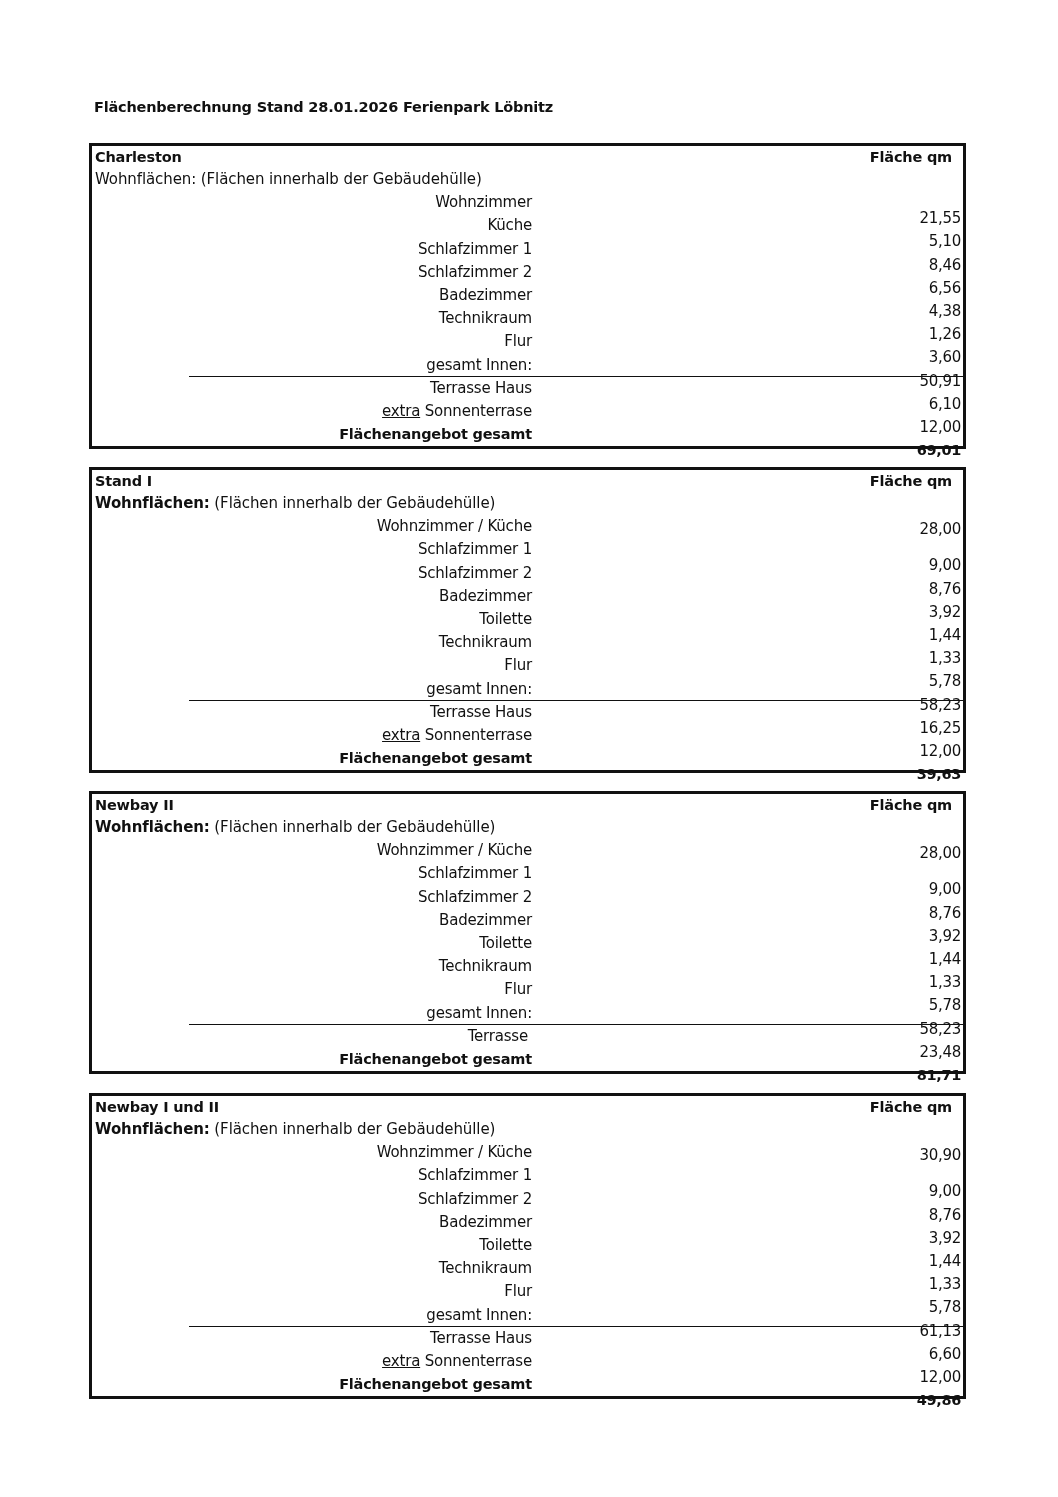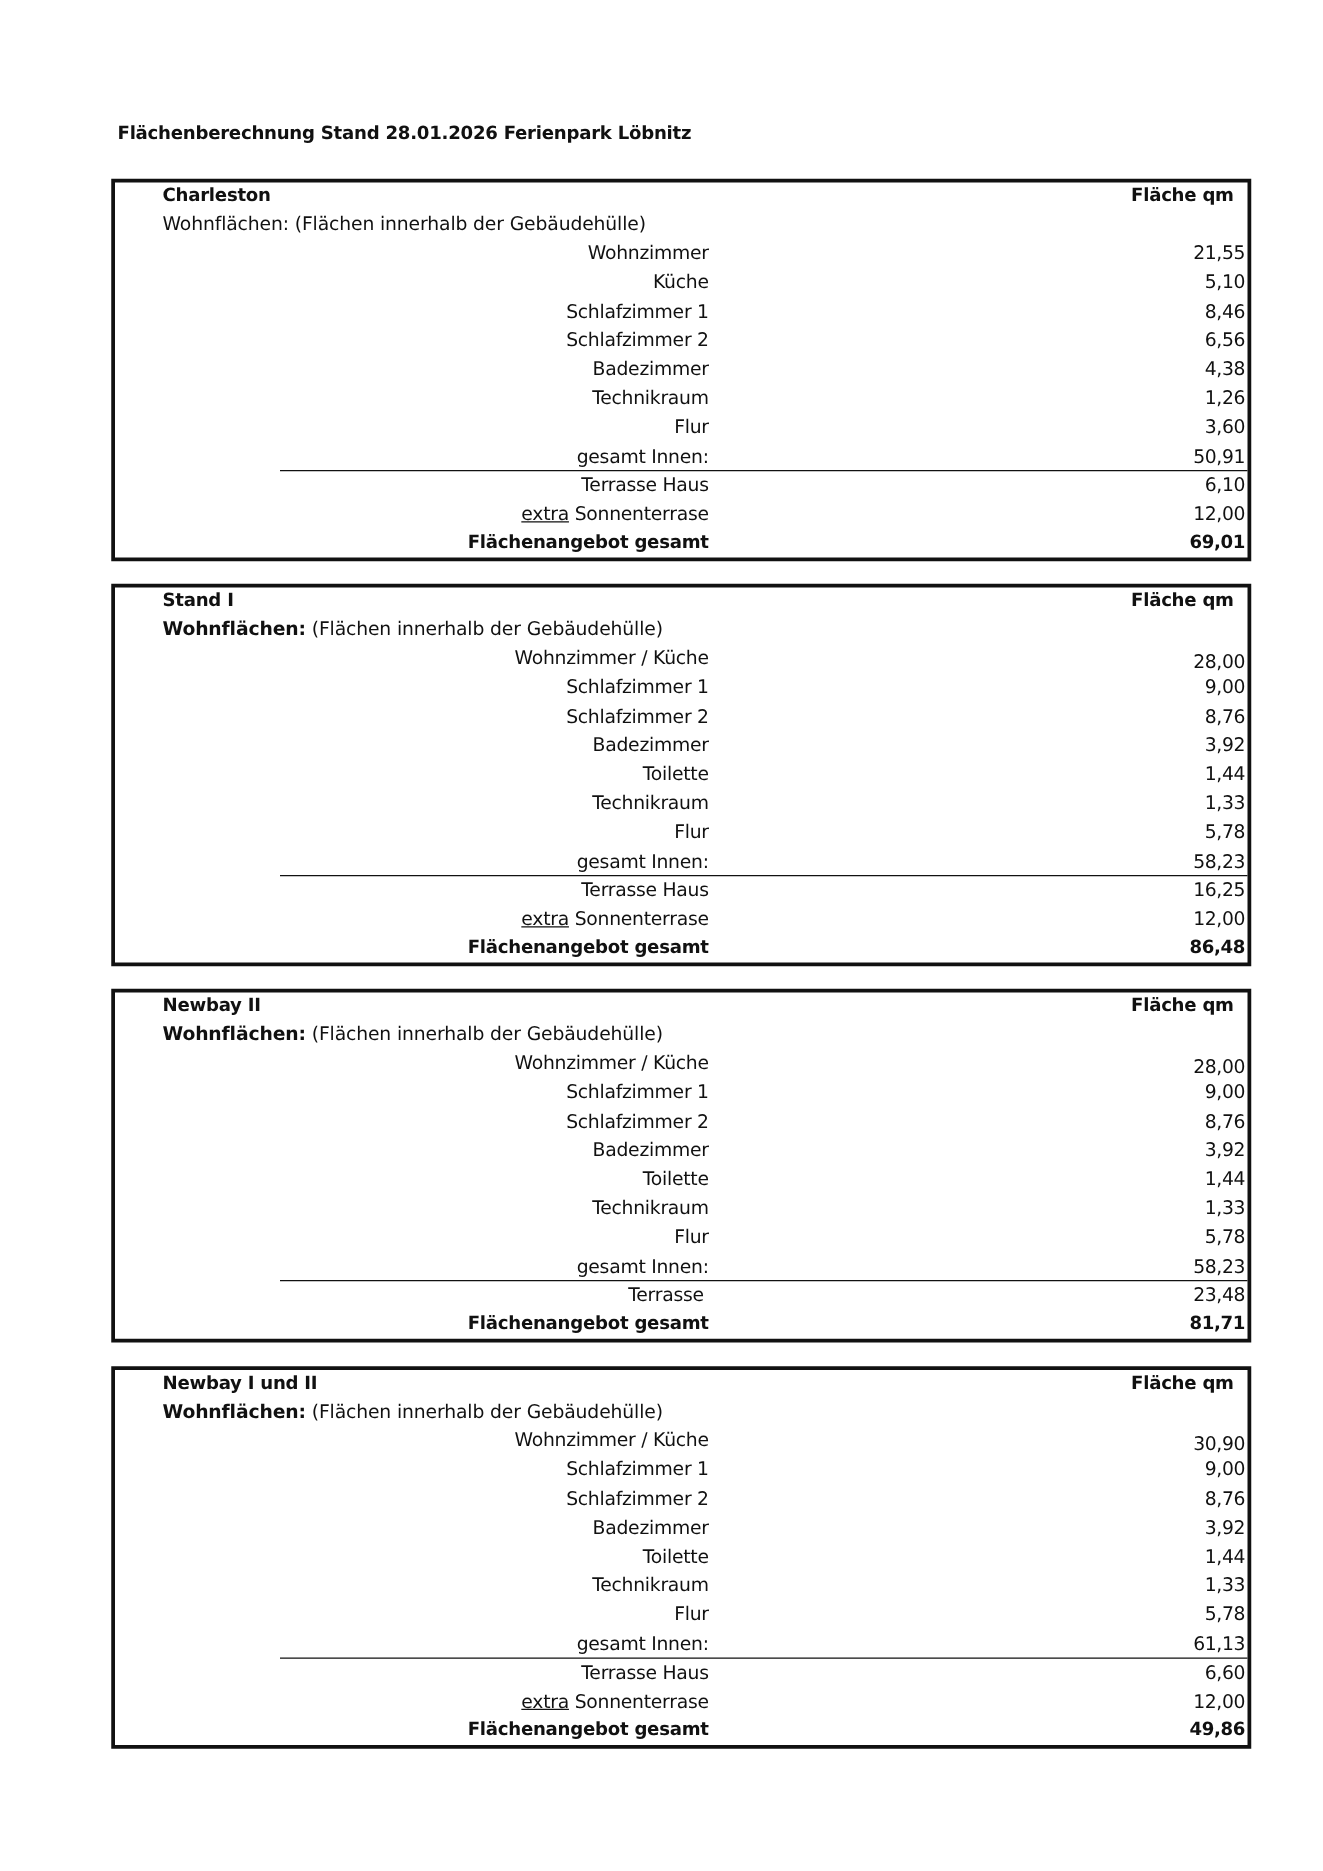--- a/index.html
+++ b/index.html
@@ -1,26 +1,26 @@
 <!DOCTYPE html>
 <html><head>
 <meta charset="utf-8">
 <style>
   html, body { margin: 0; padding: 0; background: #ffffff; }
   body { width: 1058px; height: 1497px; position: relative; font-family: "DejaVu Sans", sans-serif; color: #111; }
   .title { position: absolute; left: 94px; top: 99px; font-size: 14.5px; font-weight: bold; letter-spacing: -0.2px; }
-  .box { position: absolute; left: 89px; width: 871px; border: 3px solid #111; box-sizing: content-box; padding-left: 35px; }
+  .box { position: absolute; left: 89px; width: 871px; border: 3px solid #111; box-sizing: content-box; }
   .row { position: relative; height: 23.2px; font-size: 15px; line-height: 23px; white-space: nowrap; }
   .head { height: 22px; }
   .head .name { position: absolute; left: 3px; top: 0; font-weight: bold; font-size: 14.5px; letter-spacing: -0.2px; }
   .head .unit { position: absolute; right: 11px; top: 0; font-weight: bold; font-size: 14.5px; letter-spacing: -0.2px; }
   .sub { position: absolute; left: 3px; top: 0; font-size: 15px; font-weight: normal; letter-spacing: -0.1px; }
   .sub b { font-weight: bold; }
   .label { position: absolute; right: 431px; top: 0; text-align: right; font-size: 15px; letter-spacing: -0.2px; }
-  .val { position: absolute; right: 2px; top: 0; text-align: right; font-size: 15px; letter-spacing: -0.3px; }
+  .val { position: absolute; right: 2px; top: 16px; text-align: right; font-size: 15px; letter-spacing: -0.3px; }
   .bold .label, .bold .val { font-weight: bold; font-size: 14.5px; }
   .sep { border-bottom: 1.5px solid #111; position: absolute; left: 97px; right: 0; bottom: 0; }
   .u { text-decoration: underline; margin-left: 48px; }
 </style>
 </head>
 <body>
 
 <div class="title">Flächenberechnung Stand 28.01.2026 Ferienpark Löbnitz</div>
 
 <div class="box" style="top:143px;">
@@ -122,21 +122,21 @@
   <div class="row">
       <span class="label"><span class="u"></span><span>Terrasse Haus</span></span>
       <span class="val">16,25</span>
     </div>
   <div class="row">
       <span class="label"><span class="u">extra</span><span> Sonnenterrase</span></span>
       <span class="val">12,00</span>
     </div>
   <div class="row bold">
       <span class="label">Flächenangebot gesamt</span>
-      <span class="val">86,48</span>
+      <span class="val">39,63</span>
     </div>
 </div>
 
 <div class="box" style="top:791px;">
   <div class="row head">
     <span class="name">Newbay II</span>
     <span class="unit">Fläche qm</span>
   </div>
   <div class="row">
     <span class="sub"><b>Wohnflächen:</b><span> (Flächen innerhalb der Gebäudehülle)</span></span>

